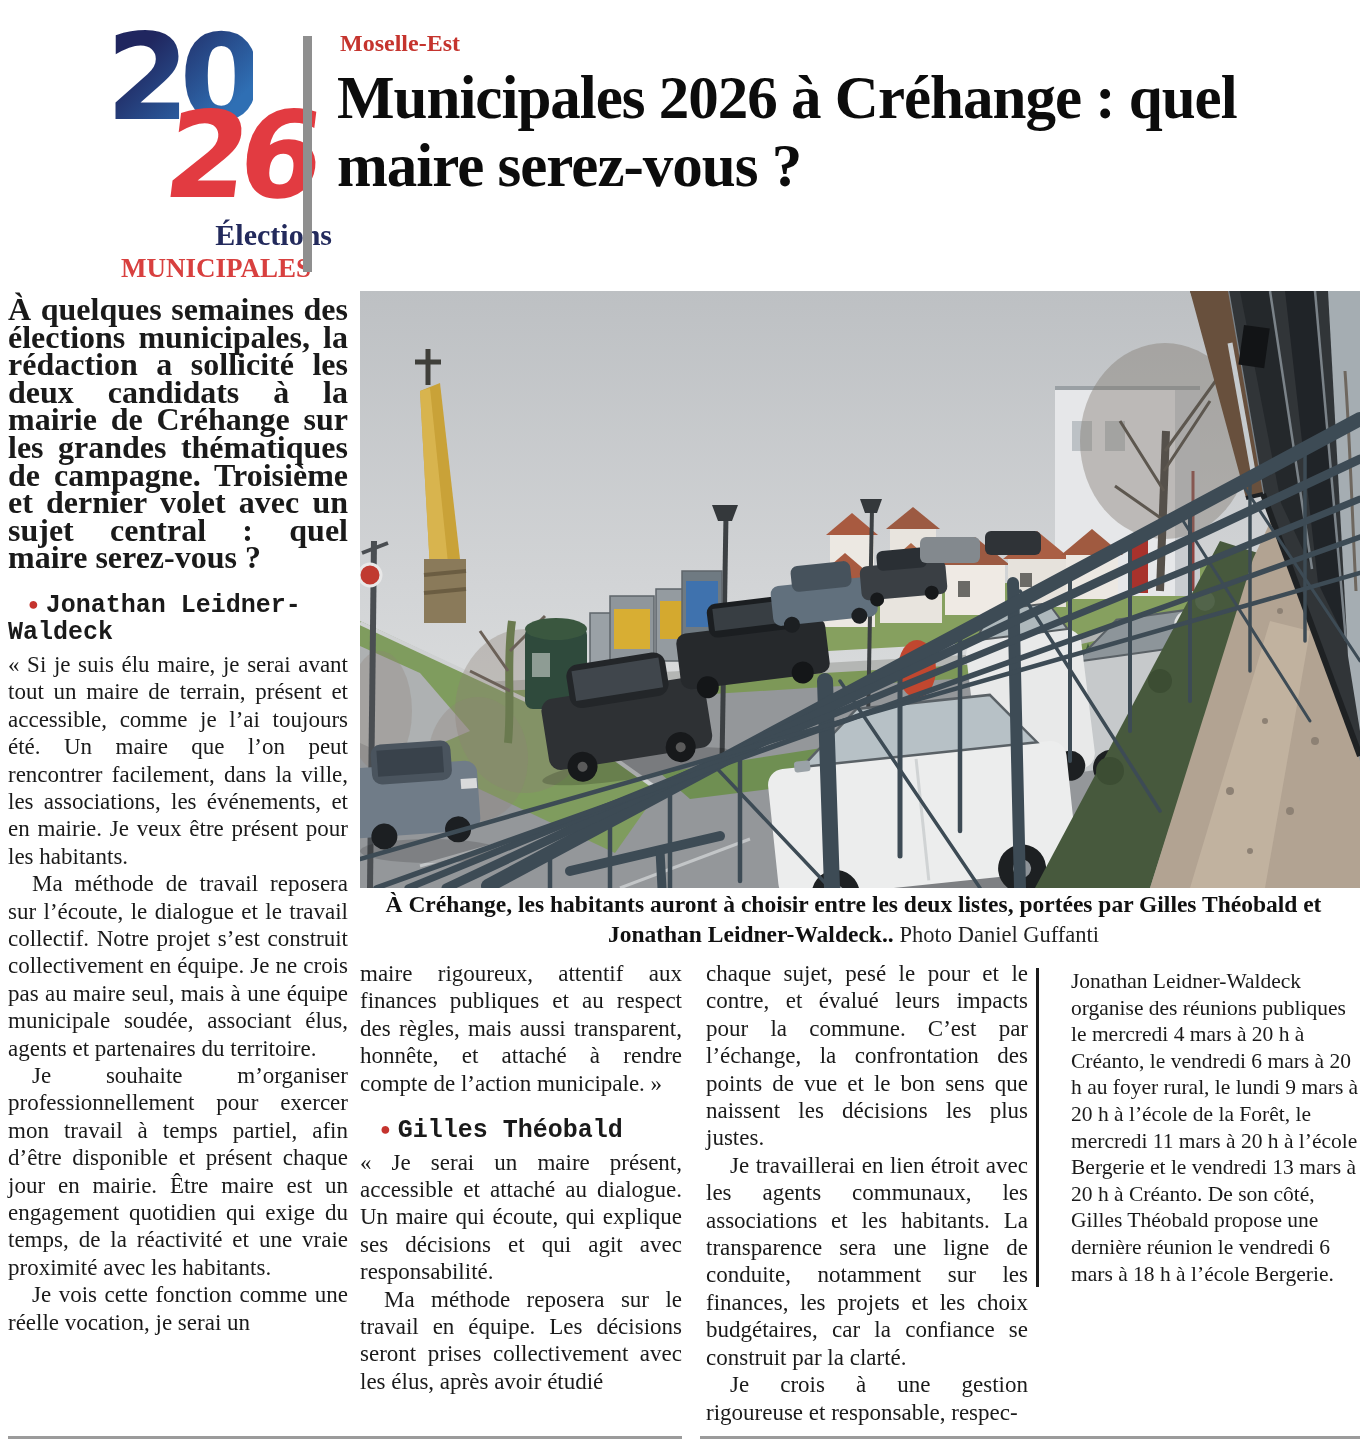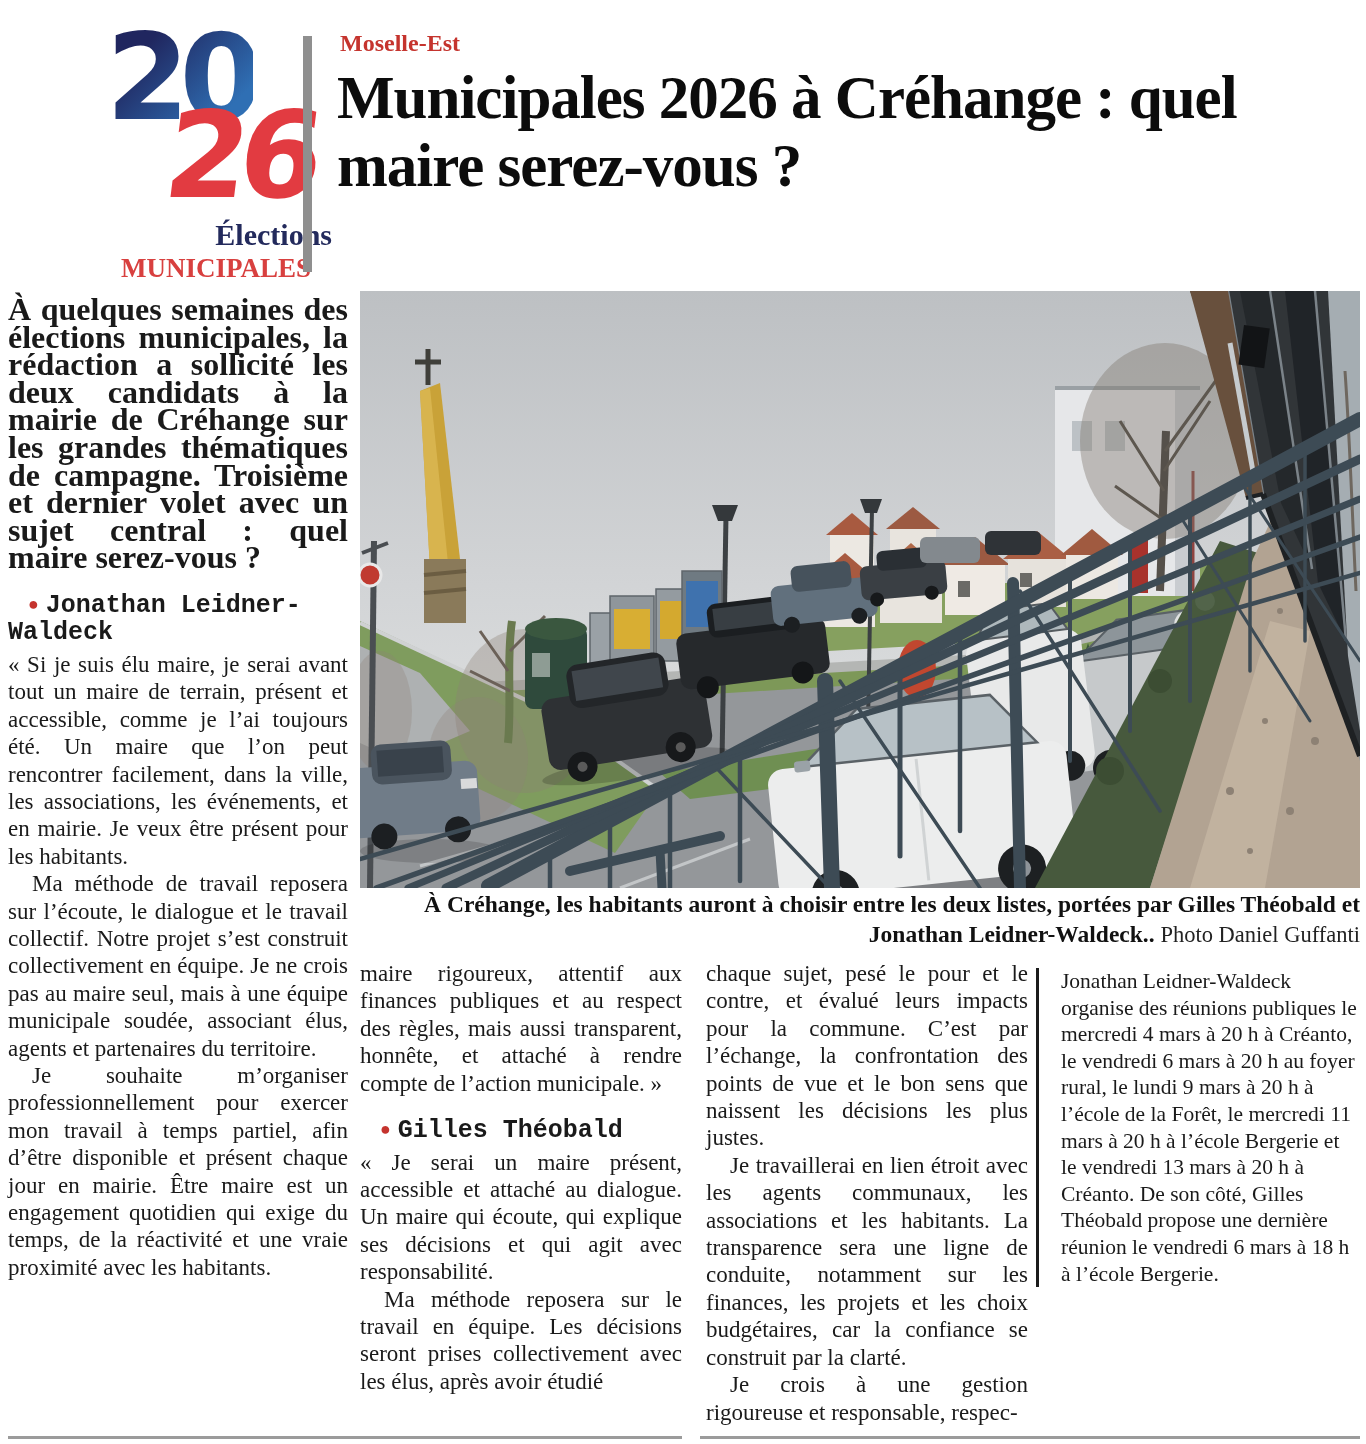--- a/index.html
+++ b/index.html
@@ -28,27 +28,27 @@
   .col1{left:8px;top:296px;width:340px;}
   .col2{left:360px;top:960px;width:322px;}
   .col3{left:706px;top:960px;width:322px;}
   .col4{left:1036px;top:960px;width:324px;}
   .intro{font-weight:700;font-size:32px;line-height:27.6px;margin:0;}
   .bp{font-size:23px;line-height:27.4px;margin:0;text-indent:24px;}
   .bp.noindent{text-indent:0;}
   .subhead{margin:20px 0 4px 0;font-weight:700;font-size:25px;line-height:27.5px;
            text-align:left;text-indent:20px;font-family:Liberation Mono, monospace;}
   .subhead .bullet{color:#c5342e;font-size:18px;margin-right:7px;vertical-align:2px;}
-  .note{margin-top:8px;border-left:3px solid #1b1b1b;padding-left:22px;
+  .note{margin-top:8px;border-left:3px solid #1b1b1b;padding-left:32px;
         font-size:21.5px;line-height:26.6px;text-align:left;}
 
   
   .photo{position:absolute;left:360px;top:291px;width:1000px;height:597px;background:#cfd1d3;}
   .photo svg{display:block;width:100%;height:100%;}
-  .caption{position:absolute;left:347px;top:889px;width:1013px;font-size:23.5px;line-height:30px;text-align:right;}
+  .caption{position:absolute;left:347px;top:889px;width:1013px;font-size:23.5px;line-height:30px;text-align:center;}
   .cap-bold{font-weight:700;color:#111;}
   .credit{font-weight:400;color:#222;font-size:22.5px;}
 
   
   .rule{position:absolute;top:1436px;height:3px;background:#9b9b9b;}
   .rule-left{left:8px;width:674px;}
   .rule-right{left:700px;width:660px;}
 </style>
 </head>
 <body>
@@ -64,20 +64,21 @@
   <div class="vbar"></div>
   <div class="kicker">Moselle-Est</div>
   <h1 class="headline">Municipales 2026 à Créhange : quel maire serez-vous ?</h1>
 
   <div class="col col1">
     <p class="intro">À quelques semaines des élections municipales, la rédaction a sollicité les deux candidats à la mairie de Créhange sur les grandes thématiques de campagne. Troisième et dernier volet avec un sujet central : quel maire serez-vous ?</p>
     <p class="subhead"><span class="bullet">●</span><span>Jonathan Leidner-Waldeck</span></p>
     <p class="bp noindent">« Si je suis élu maire, je serai avant tout un maire de terrain, présent et accessible, comme je l’ai toujours été. Un maire que l’on peut rencontrer facilement, dans la ville, les associations, les événements, et en mairie. Je veux être présent pour les habitants.</p>
     <p class="bp">Ma méthode de travail reposera sur l’écoute, le dialogue et le travail collectif. Notre projet s’est construit collectivement en équipe. Je ne crois pas au maire seul, mais à une équipe municipale soudée, associant élus, agents et partenaires du territoire.</p>
     <p class="bp">Je souhaite m’organiser professionnellement pour exercer mon travail à temps partiel, afin d’être disponible et présent chaque jour en mairie. Être maire est un engagement quotidien qui exige du temps, de la réactivité et une vraie proximité avec les habitants.</p>
+    <p class="bp">Je vois cette fonction comme une réelle vocation, je serai un</p>
   </div>
 
   <figure class="photo" style="margin:0">
     <svg viewBox="0 0 1000 597" preserveAspectRatio="none">
       <defs>
         <linearGradient id="sky" x1="0" y1="0" x2="0" y2="1">
           <stop offset="0" stop-color="#bdc0c3"></stop>
             <stop offset="0.7" stop-color="#d2d4d6"></stop>
             <stop offset="1" stop-color="#dadcdd"></stop>
         </linearGradient>

